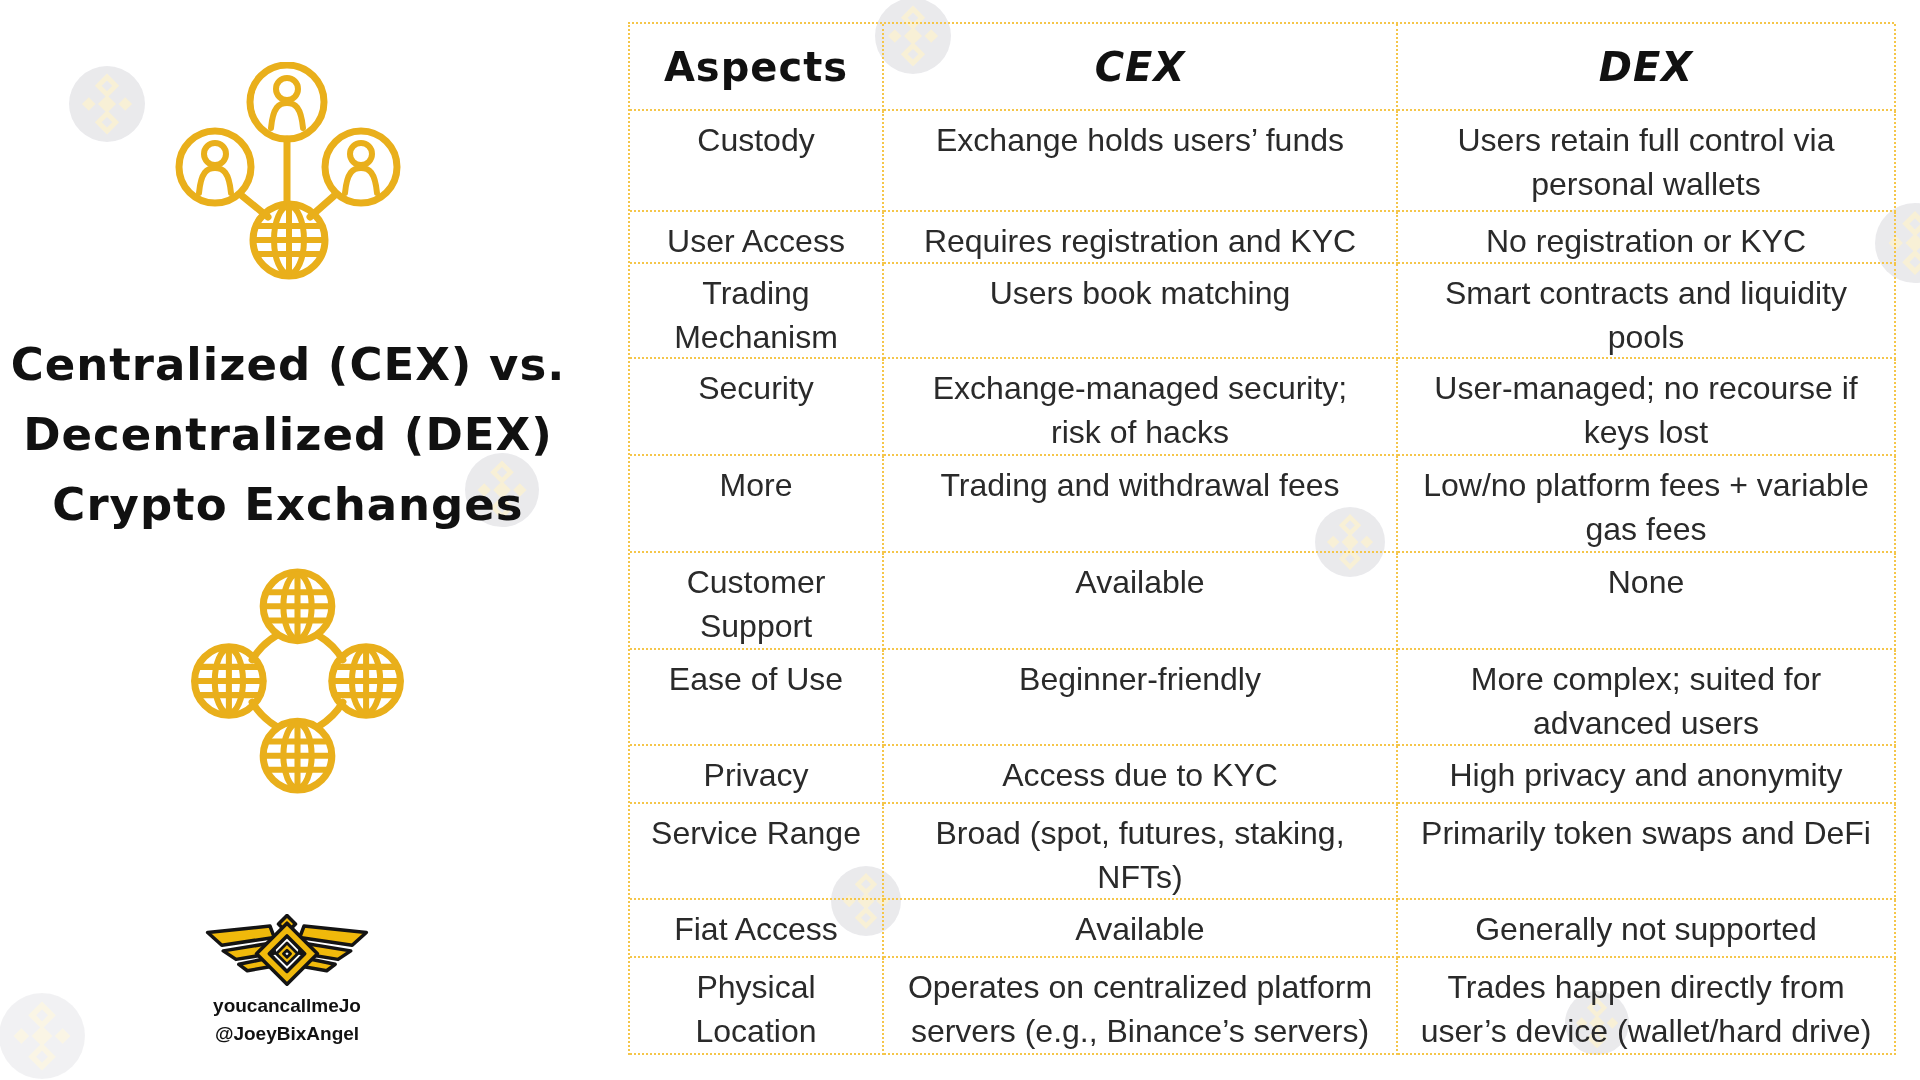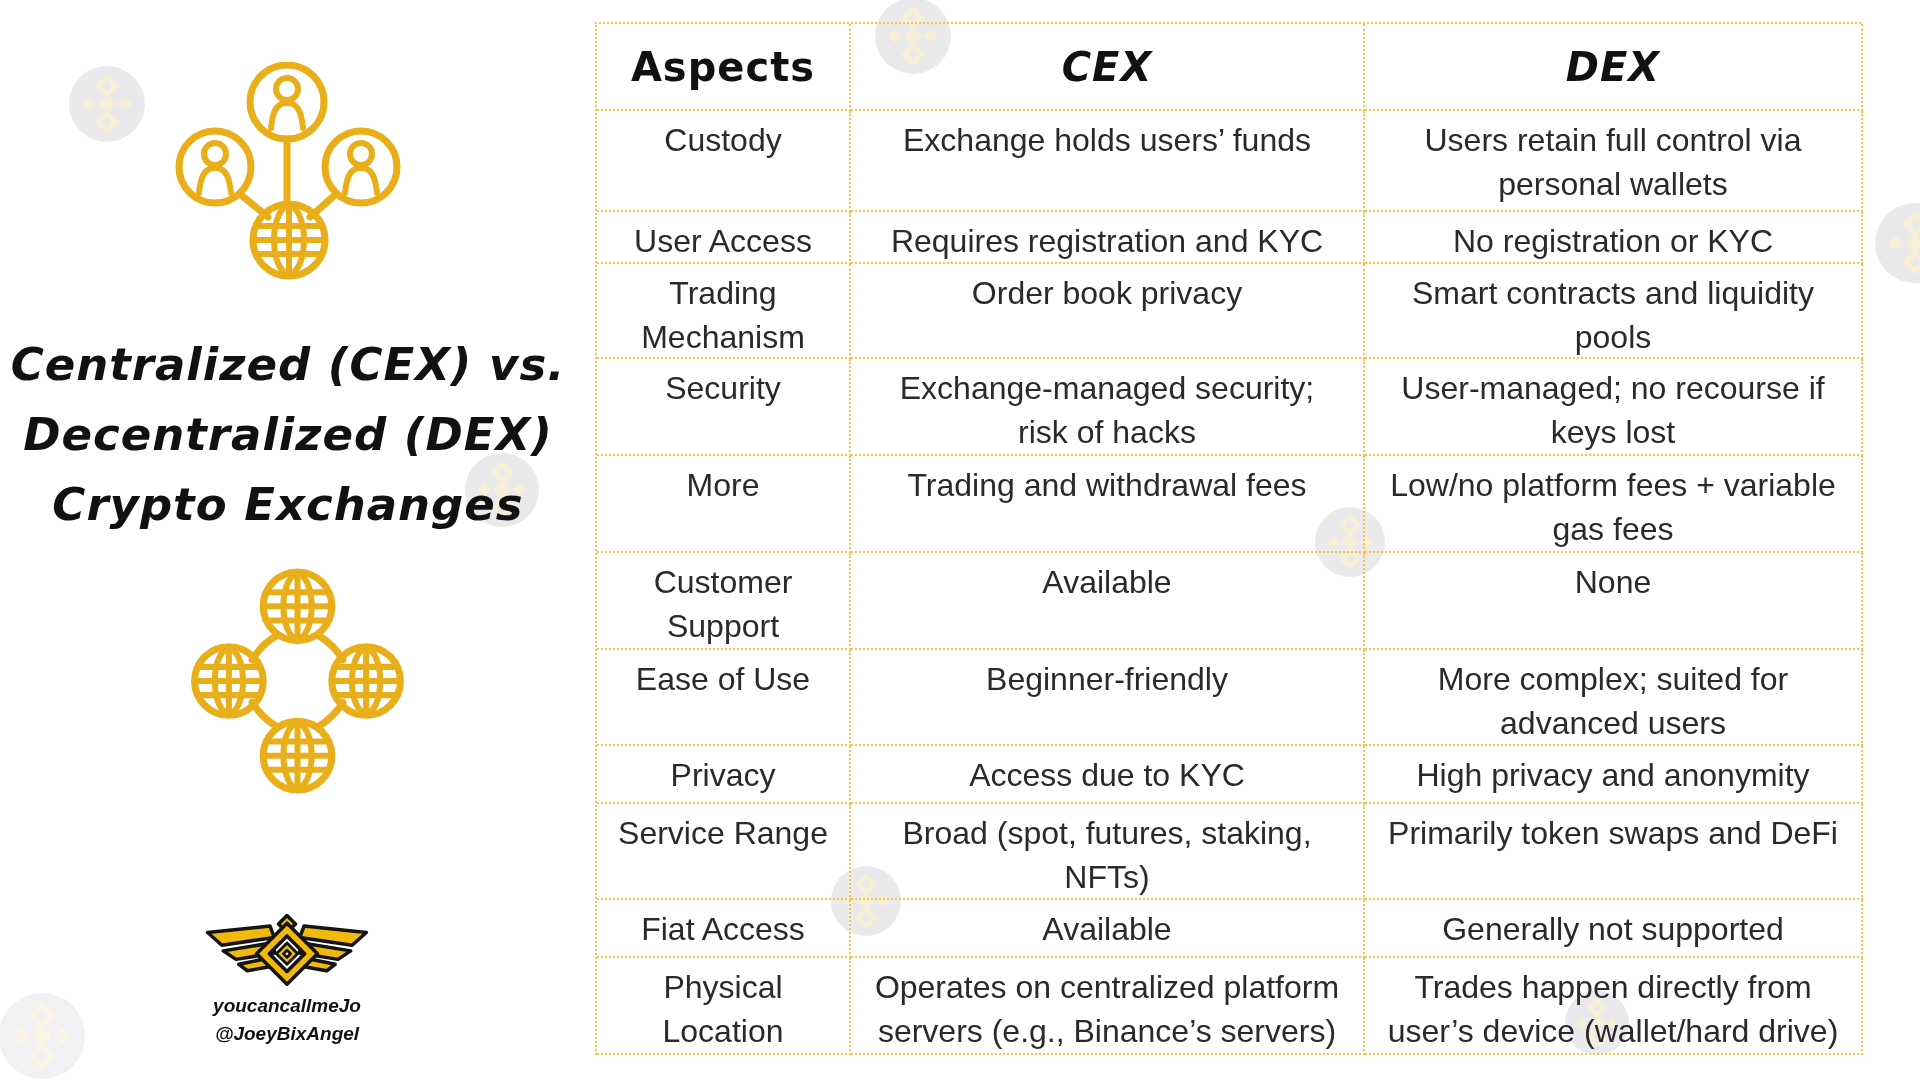--- a/index.html
+++ b/index.html
@@ -6,33 +6,33 @@
   body{
     width:1920px;height:1080px;position:relative;overflow:hidden;
     background:#ffffff;
     font-family:"Liberation Sans", sans-serif;
     color:#222222;
   }
   
   .wm{position:absolute;z-index:1;}
   .wm svg{width:100%;height:100%;display:block;}
   
-  .panel{position:absolute;z-index:2;font-style:italic;}
+  .panel{position:absolute;z-index:2;}
   .hand{font-family:"DejaVu Sans", sans-serif;font-weight:bold;}
   #title{
     left:8px;top:330px;width:560px;text-align:center;
     font-size:45px;line-height:70px;letter-spacing:1px;color:#111;
   }
   #handle{
     left:137px;top:992px;width:300px;text-align:center;
     font-size:19px;line-height:28px;font-weight:bold;color:#111;
   }
   
   #cmp-table{
-    position:absolute;z-index:2;left:595px;top:22px;width:1266px;
+    position:absolute;z-index:2;left:628px;top:22px;width:1266px;
     display:grid;
     grid-template-columns:254px 514px 498px;
     grid-template-rows:87px 101px 52px 95px 97px 97px 97px 96px 58px 96px 58px 97px;
     border-top:2px dotted #F5C64A;border-left:2px dotted #F5C64A;
     box-sizing:border-box;
   }
   #cmp-table .cell{
     border-right:2px dotted #F5C64A;border-bottom:2px dotted #F5C64A;
     box-sizing:border-box;
     text-align:center;padding:7px 20px 0 20px;
@@ -258,21 +258,21 @@
 
   <div class="cell">Custody</div>
   <div class="cell">Exchange holds users’ funds</div>
   <div class="cell">Users retain full control via personal wallets</div>
 
   <div class="cell">User Access</div>
   <div class="cell">Requires registration and KYC</div>
   <div class="cell">No registration or KYC</div>
 
   <div class="cell">Trading Mechanism</div>
-  <div class="cell">Order book privacy</div>
+  <div class="cell">Users book matching</div>
   <div class="cell">Smart contracts and liquidity pools</div>
 
   <div class="cell">Security</div>
   <div class="cell">Exchange-managed security; risk of hacks</div>
   <div class="cell">User-managed; no recourse if keys lost</div>
 
   <div class="cell">More</div>
   <div class="cell">Trading and withdrawal fees</div>
   <div class="cell">Low/no platform fees + variable gas fees</div>
 

